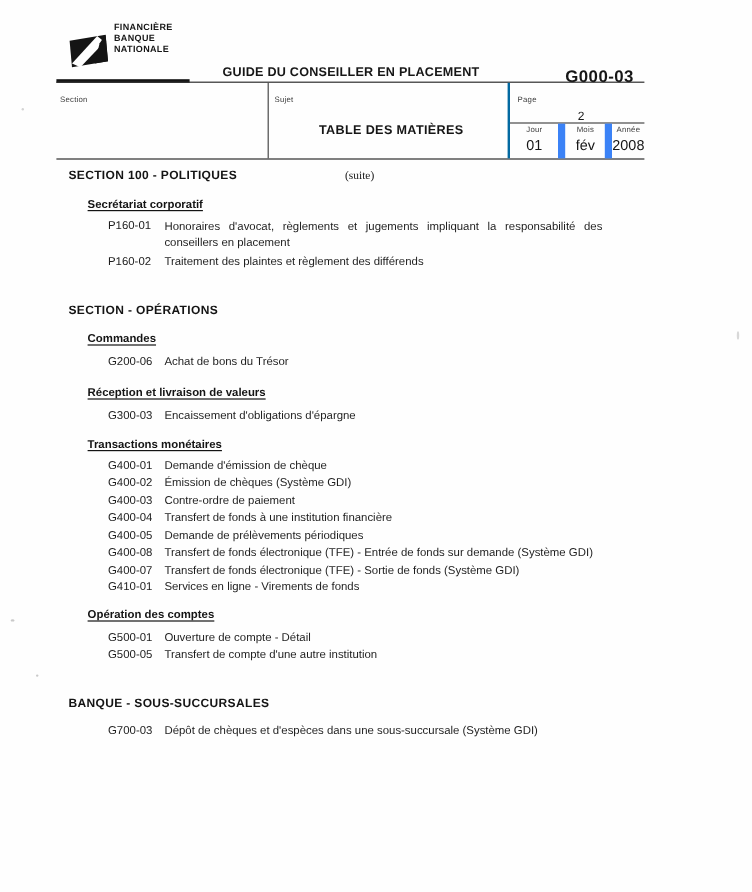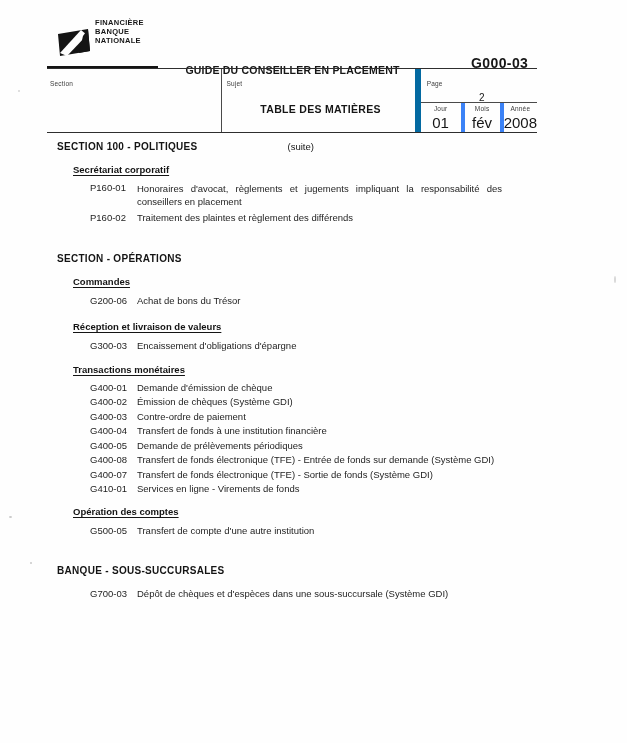--- a/index.html
+++ b/index.html
@@ -17,65 +17,65 @@
     overflow: hidden;
   }
   
   .logo-mark { position: absolute; left: 57px; top: 27px; width: 34px; height: 31px; }
   .logo-text {
     position: absolute; left: 95px; top: 18px;
     font-size: 7.5px; font-weight: 700; line-height: 9px; letter-spacing: 0.3px;
     color: #161616;
   }
   .doc-title {
-    position: absolute; left: 180px; top: 64px; width: 225px;
+    position: absolute; left: 180px; top: 54px; width: 225px;
     text-align: center; font-weight: 700; font-size: 10.5px; letter-spacing: 0.2px;
     color: #161616; white-space: nowrap;
   }
   .doc-code {
     position: absolute; left: 471px; top: 55px;
     font-weight: 700; font-size: 14px; letter-spacing: 0.4px; color: #161616;
   }
   .rule-thick { position: absolute; left: 47px; top: 66px; width: 111px; height: 3px; background: #141414; }
   
   .form {
     position: absolute; left: 47px; top: 68px; width: 490px; height: 63px;
     border-top: 1.5px solid #2e2e2e; border-bottom: 1.5px solid #2e2e2e;
     display: flex;
   }
   .form .tiny { font-size: 6.5px; color: #3c3c3c; letter-spacing: 0.2px; }
   .col-section { width: 178px; box-sizing: border-box; padding: 3px 0 0 3px; }
   .col-sujet {
     width: 205px; box-sizing: border-box;
-    border-left: 1px solid #4a4a4a; border-right: 6px solid #0369a1;
+    border-left: 1px solid #4a4a4a; border-right: 2px solid #0369a1;
     padding: 3px 0 0 5px;
   }
   .sujet-value {
     margin-top: 13px; text-align: center; font-weight: 700;
     font-size: 10.5px; letter-spacing: 0.3px; color: #161616;
   }
   .col-page { flex: 1; display: flex; flex-direction: column; }
   .page-top { height: 34px; box-sizing: border-box; border-bottom: 1px solid #4a4a4a; padding: 3px 0 0 6px; }
   .page-value { text-align: center; font-size: 10px; margin-top: 2px; color: #161616; }
   .date-row { flex: 1; display: flex; }
   .dc { box-sizing: border-box; text-align: center; padding-top: 2px; }
-  .dc + .dc { border-left: 4px solid #3b82f6; }
+  .dc + .dc { border-left: 6px solid #3b82f6; }
   .dc-jour { width: 40px; } .dc-mois { width: 39px; } .dc-annee { flex: 1; }
-  .dc .val { font-size: 15px; margin-top: 2px; color: #161616; }
+  .dc .val { font-size: 12px; margin-top: 2px; color: #161616; }
   
   .content {
     position: absolute; left: 57px; top: 140px; width: 480px;
     font-size: 9.5px; color: #1d1d1d;
   }
   .sec-head {
     font-size: 10px; font-weight: 700; letter-spacing: 0.3px; line-height: 13px;
     color: #141414; display: flex; align-items: baseline;
   }
   .sec-head .hd { text-underline-offset: 2px; }
-  .suffix { font-weight: 400; letter-spacing: 0; margin-left: 90px; font-size: 9.5px; }
+  .suffix { font-weight: 400; letter-spacing: 0; margin-left: 90px; font-size: 9.5px; font-family: Liberation Serif, serif; }
   .grp-title {
     margin-left: 16px; font-weight: 700; font-size: 9.5px; line-height: 12px;
     text-decoration: underline; text-underline-offset: 2px; color: #141414;
   }
   .toc { margin: 0; padding: 0; list-style: none; }
   .item { display: flex; line-height: 14.5px; }
   .code { width: 47px; margin-left: 33px; flex-shrink: 0; }
   .desc { flex: 1; }
   .desc.justify { flex: none; width: 365px; text-align: justify; line-height: 12.5px; margin-top: 1px; }
   .item.multi { line-height: 12.5px; margin-bottom: 3px; }
@@ -207,20 +207,24 @@
         </li>
         <li class="item">
           <span class="code">G410-01</span>
           <span class="desc">Services en ligne - Virements de fonds</span>
         </li>
       </ul>
 
       <div class="grp-title" style="margin-top:9px">Opération des comptes</div>
       <ul class="toc" style="margin-top:6px">
         <li class="item">
+          <span class="code">G500-01</span>
+          <span class="desc">Ouverture de compte - Détail</span>
+        </li>
+        <li class="item">
           <span class="code">G500-05</span>
           <span class="desc">Transfert de compte d'une autre institution</span>
         </li>
       </ul>
     </div>
 
     <div class="sec">
       <div class="sec-head" style="margin-top:26px">
         <span class="hd">BANQUE - SOUS-SUCCURSALES</span>
       </div>

